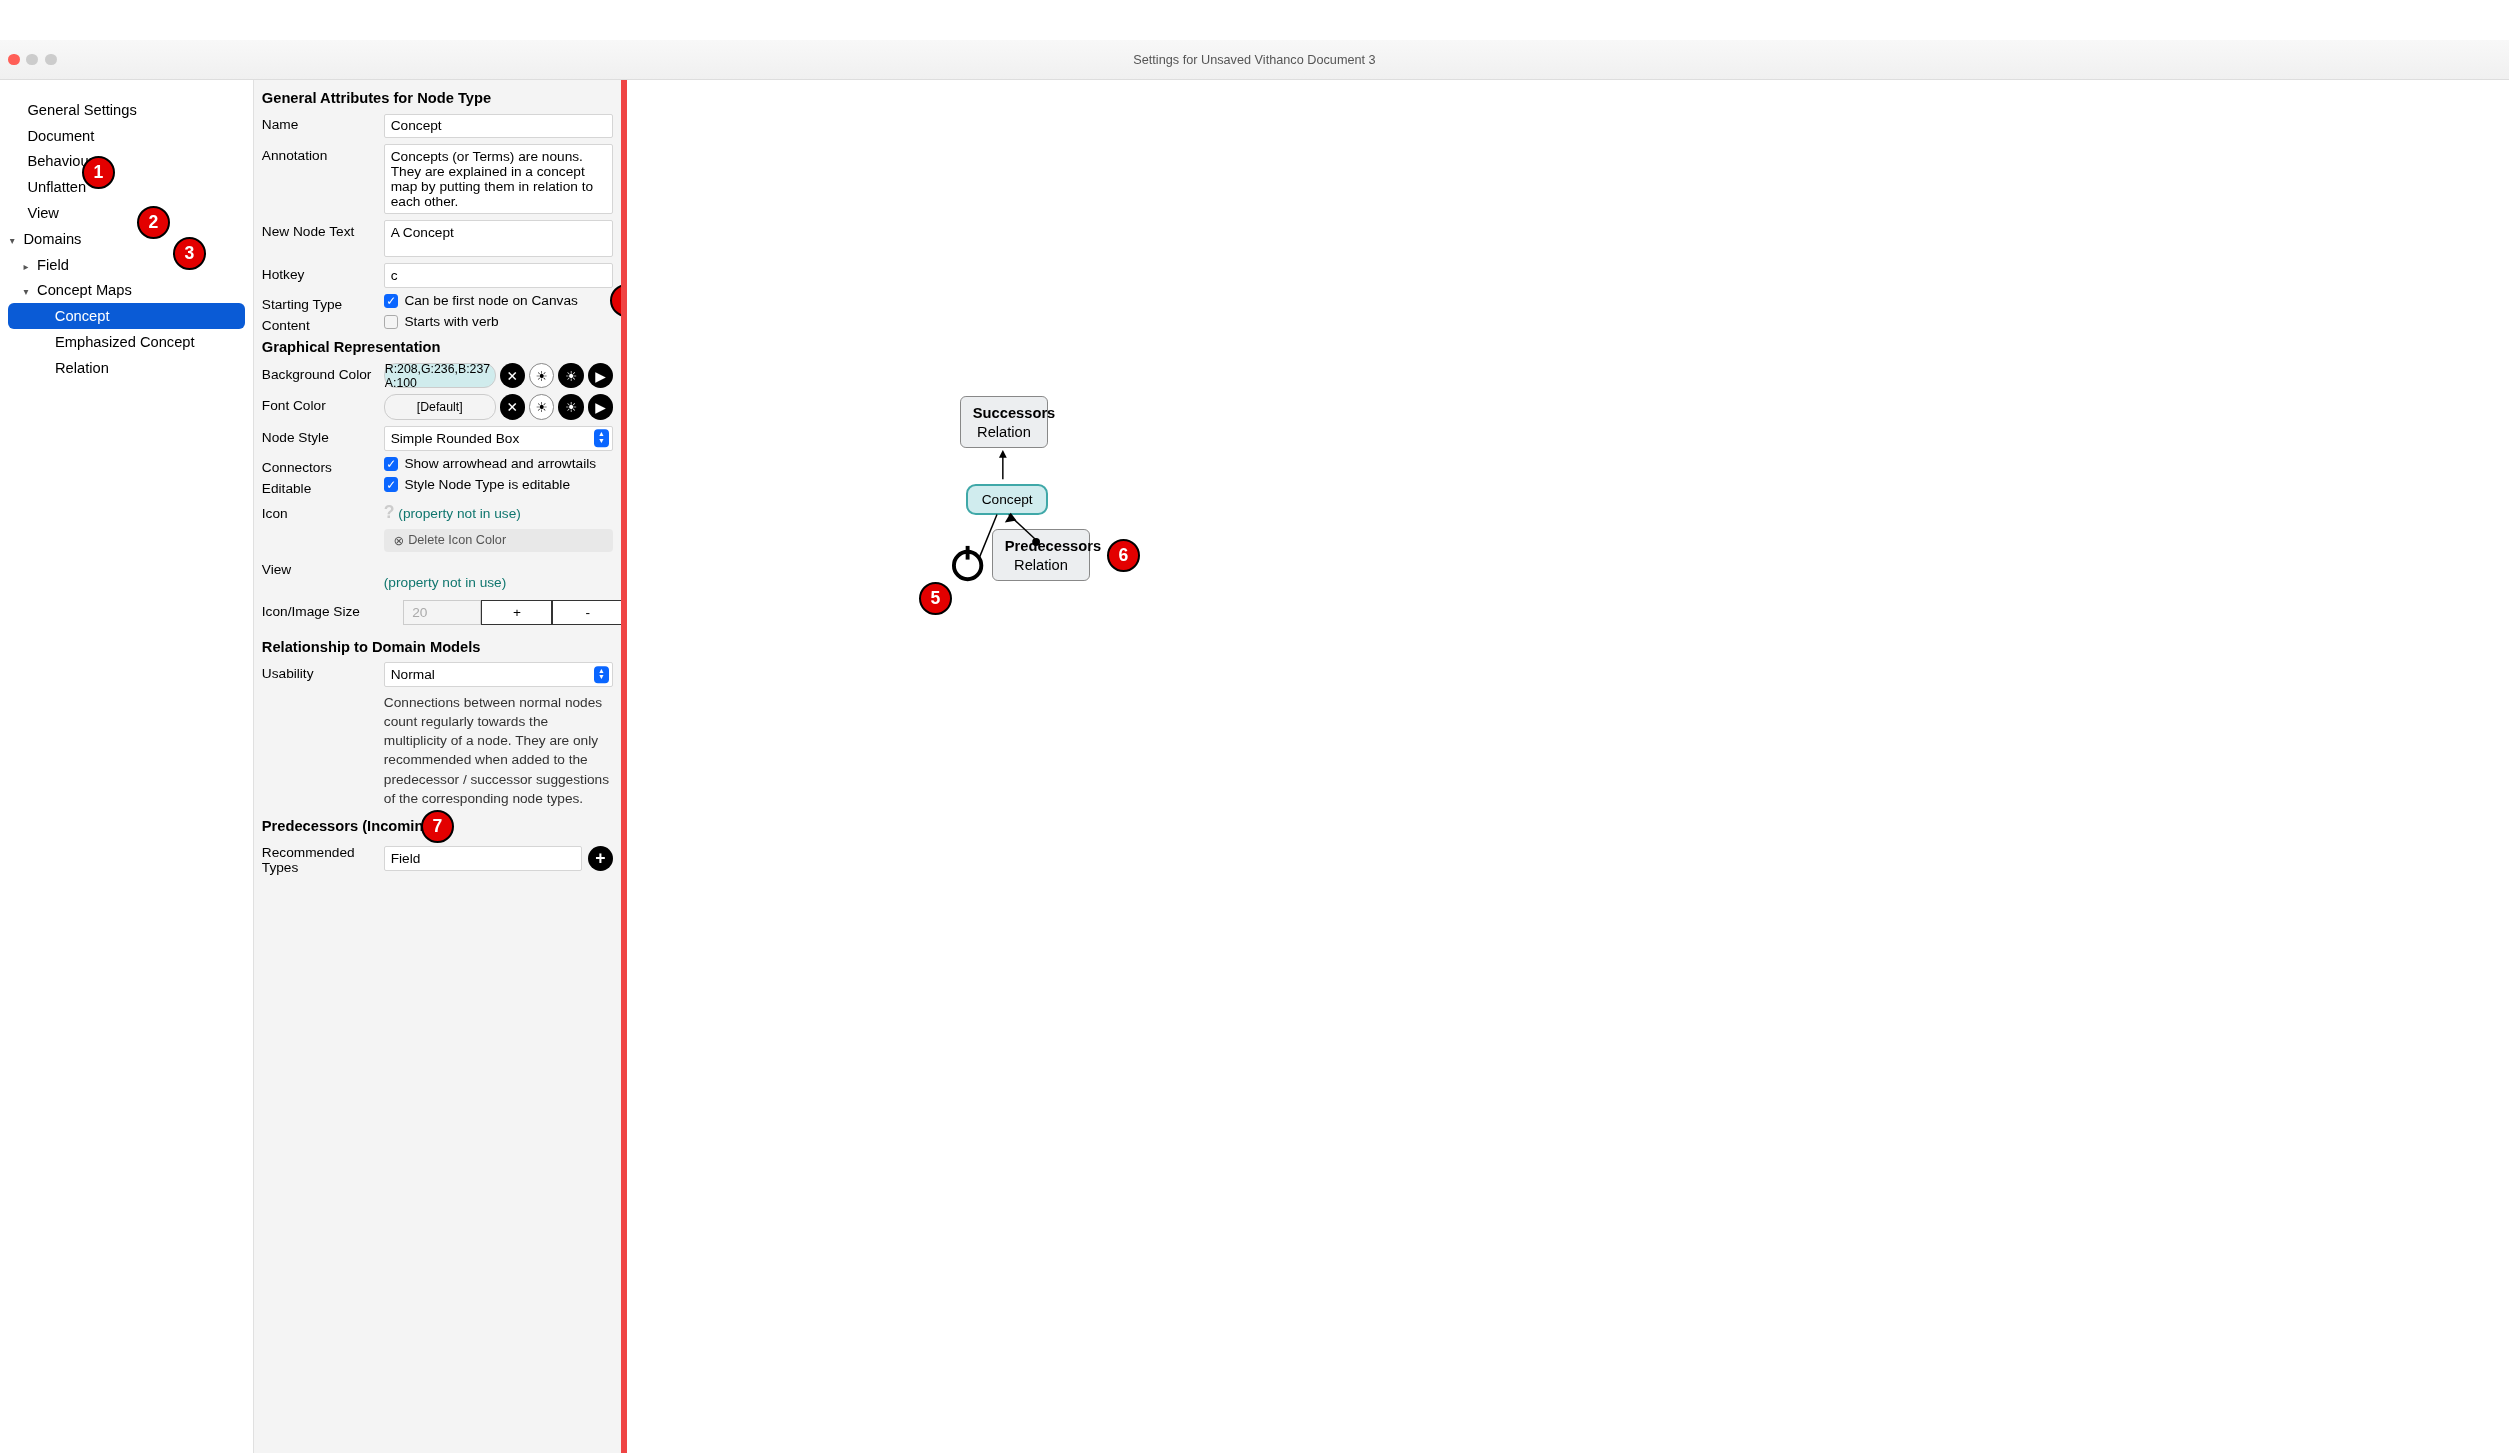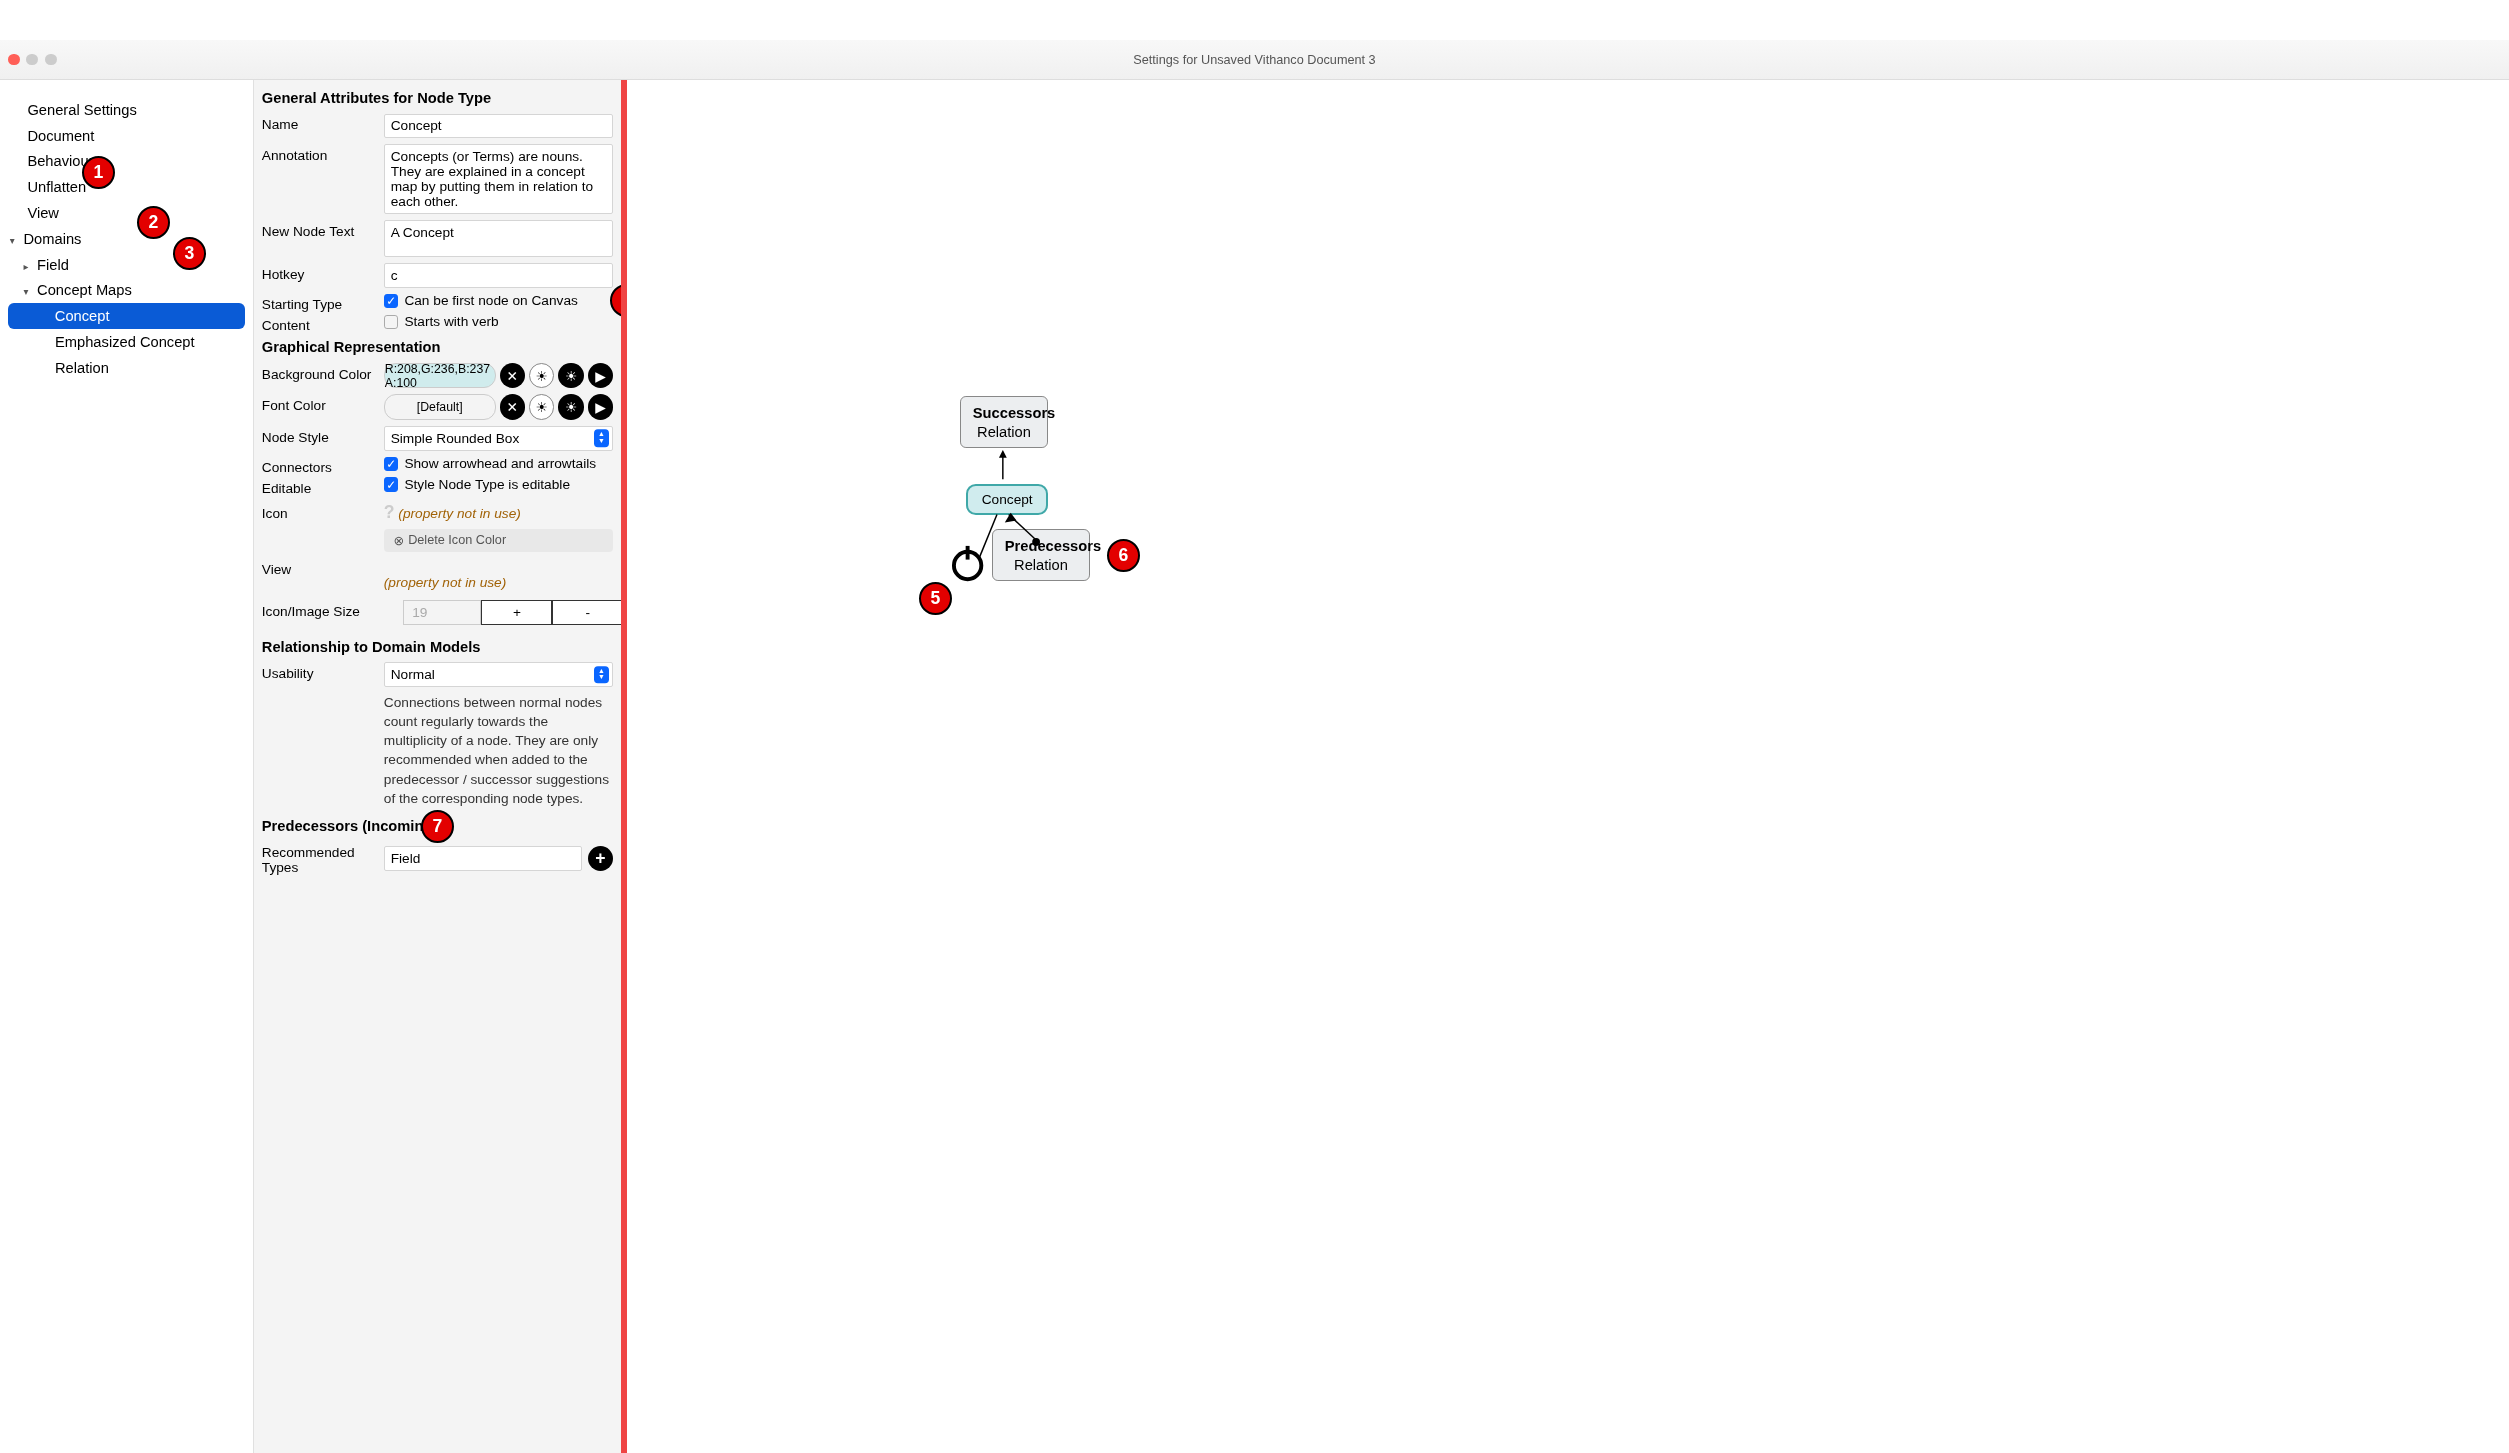--- a/index.html
+++ b/index.html
@@ -178,22 +178,21 @@
       border-radius: 3.9px;
       display: flex;
       flex-direction: column;
       align-items: center;
       justify-content: center;
       color: #fff;
       font-size: 6.9px;
       line-height: 6.9px;
     }
     .icon-placeholder {
-      color: #a16207;
-      font-style: italic;
+      color: #0f766e;
       font-size: 13.7px;
     }
     .delete-icon-btn {
       background: #e8e8e8;
       border: none;
       border-radius: 3.9px;
       padding: 3.9px 9.8px;
       font-size: 12.7px;
       color: #555;
       display: inline-flex;
@@ -435,21 +434,21 @@
     <div class="form-row">
       <div class="form-label">View</div>
       <div class="form-field" style="padding-top:17.6px;">
         <span class="icon-placeholder">(property not in use)</span>
       </div>
     </div>
 
     <div class="form-row" style="margin-top:9.8px;">
       <div class="form-label">Icon/Image Size</div>
       <div class="form-field stepper" style="margin-left:19.6px;">
-        <div class="stepper-val">19</div>
+        <div class="stepper-val">20</div>
         <div class="stepper-btn">+</div>
         <div class="stepper-btn">-</div>
       </div>
     </div>
 
     <div class="section-header" style="margin-top:13.7px;">Relationship to Domain Models</div>
 
     <div class="form-row">
       <div class="form-label">Usability</div>
       <div class="form-field select-wrap">

